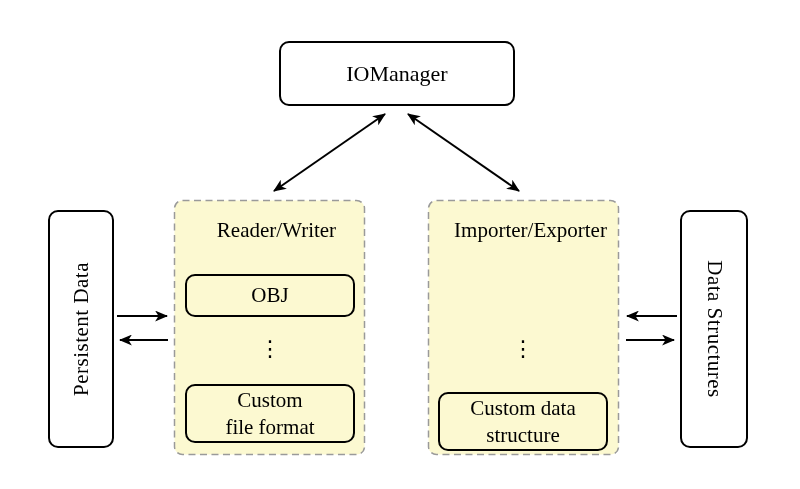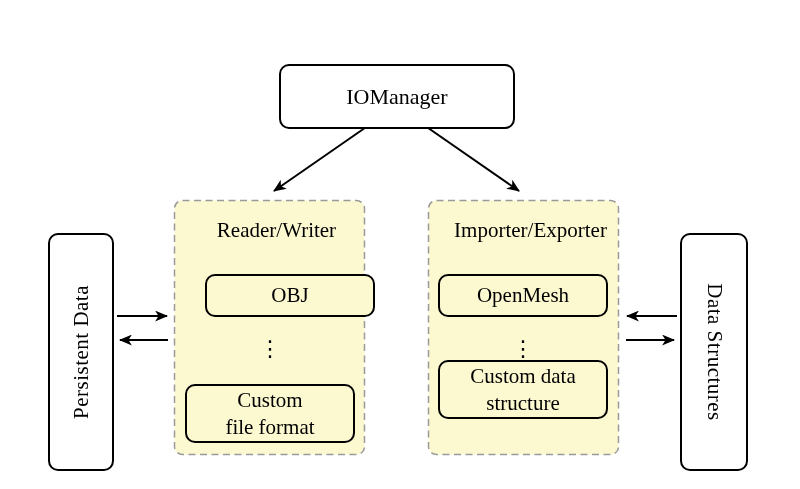--- a/index.html
+++ b/index.html
@@ -37,21 +37,21 @@
   .edge {
     stroke: var(--arrow);
     stroke-width: 2;
     fill: none;
   }
   .node {
     position: absolute;
     background: var(--node-fill);
     border: 2.5px solid var(--node-border);
     border-radius: 10px;
-    display: flex; align-items: center; justify-content: center; margin-top: 23px;
+    display: flex; align-items: center; justify-content: center;
   }
   .chip {
     position: absolute;
     background: var(--container-fill);
     border: 2.5px solid var(--node-border);
     border-radius: 10px;
     display: flex; align-items: center; justify-content: center;
     text-align: center;
     font-size: 21px;
     line-height: 27px;
@@ -79,24 +79,24 @@
     font-size: 22px;
     line-height: 22px;
     transform: translate(-50%, -50%);
   }
   
   .pos-iomanager   { left: 279px; top: 41px;  width: 236px; height: 65px; }
   .pos-persistent  { left: 48px;  top: 210px; width: 66px;  height: 238px; }
   .pos-datastruct  { left: 680px; top: 210px; width: 68px;  height: 238px; }
   .pos-rw-title    { left: 174px; top: 218px; width: 191px; }
   .pos-ie-title    { left: 428px; top: 218px; width: 191px; text-align: center; }
-  .pos-obj         { left: 185px; top: 274px; width: 170px; height: 43px; margin-left: 20px; }
+  .pos-obj         { left: 185px; top: 274px; width: 170px; height: 43px; }
   .pos-openmesh    { left: 438px; top: 274px; width: 170px; height: 43px; }
   .pos-custom-file { left: 185px; top: 384px; width: 170px; height: 59px; }
-  .pos-custom-data { left: 438px; top: 360px; width: 170px; height: 59px; }
+  .pos-custom-data { left: 438px; top: 392px; width: 170px; height: 59px; }
   .pos-dots-left   { left: 270px; top: 349px; }
   .pos-dots-right  { left: 523px; top: 349px; }
 </style>
 </head>
 <body>
 
 <div class="canvas">
 
   <svg class="underlay" viewBox="0 0 800 489" xmlns="http://www.w3.org/2000/svg">
     <defs>
@@ -134,22 +134,19 @@
   <div class="chip pos-obj">
     <span>OBJ</span>
   </div>
   <div class="ellipsis pos-dots-left">⋮</div>
   <div class="chip pre pos-custom-file">
     <span class="pre">Custom
 file format</span>
   </div>
 
   <div class="title-label pos-ie-title">Importer/Exporter</div>
-  <div class="chip pos-openmesh">
-    <span>OpenMesh</span>
-  </div>
   <div class="ellipsis pos-dots-right">⋮</div>
   <div class="chip pre pos-custom-data">
     <span class="pre">Custom data
 structure</span>
   </div>
 
 </div>
 
 </body></html>

